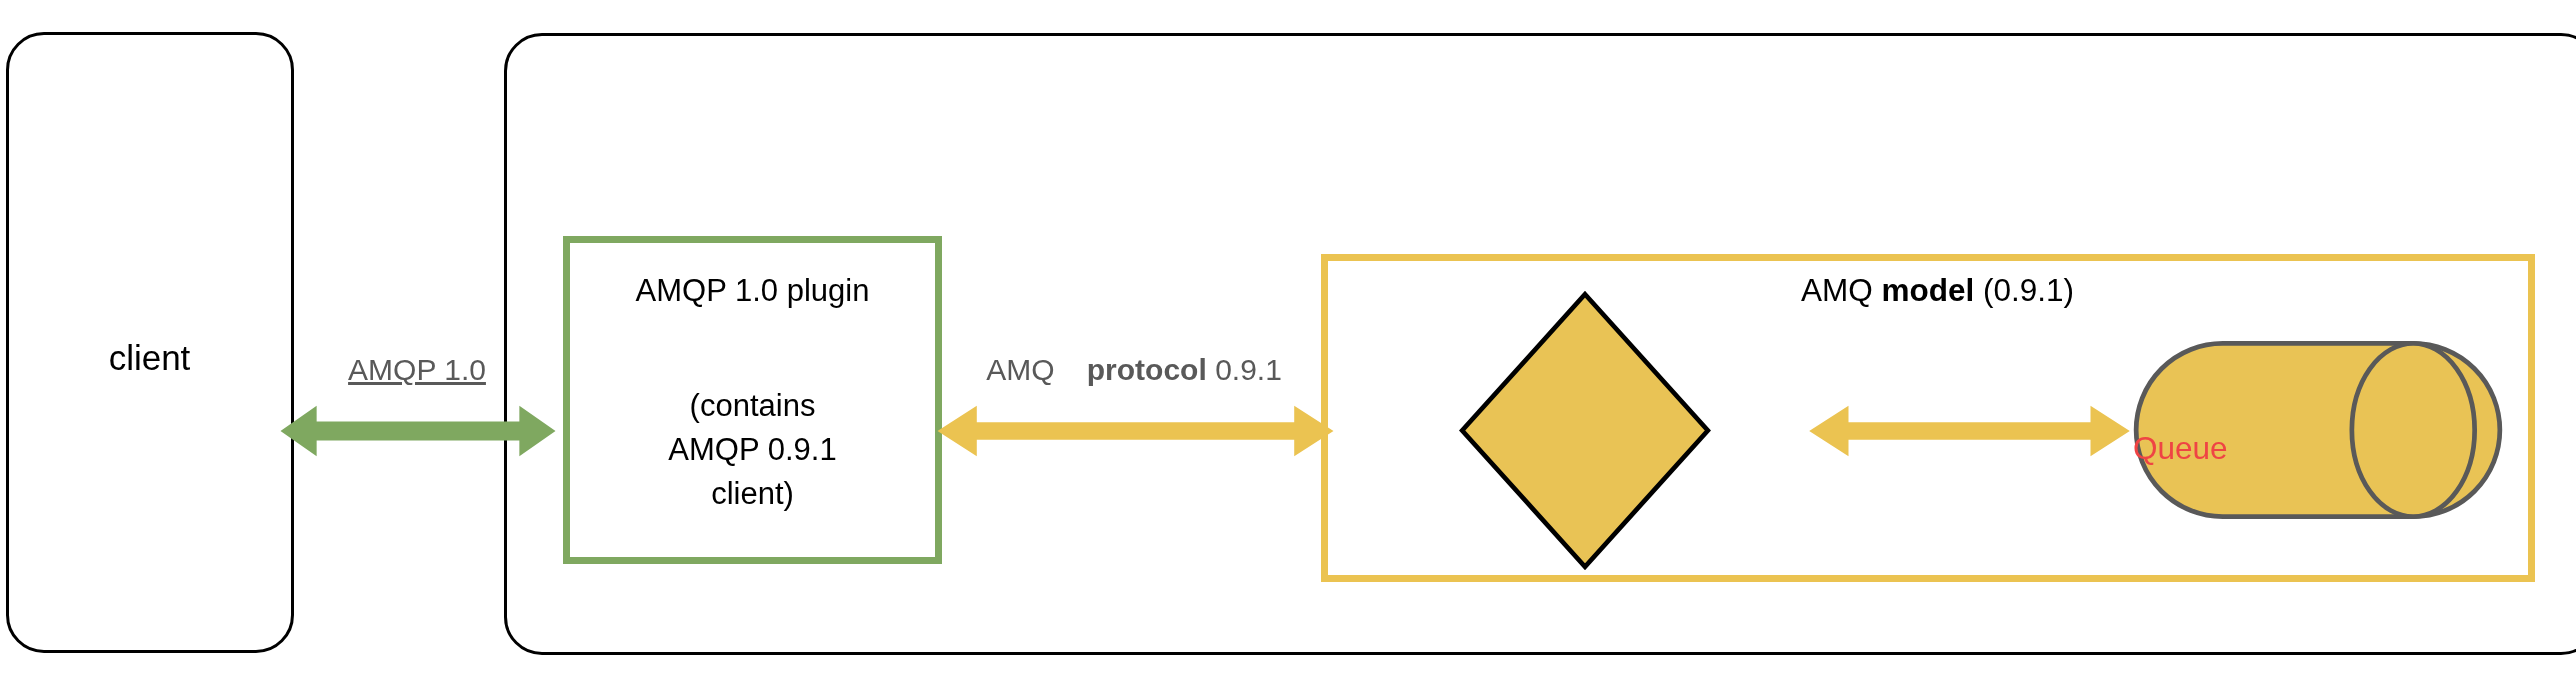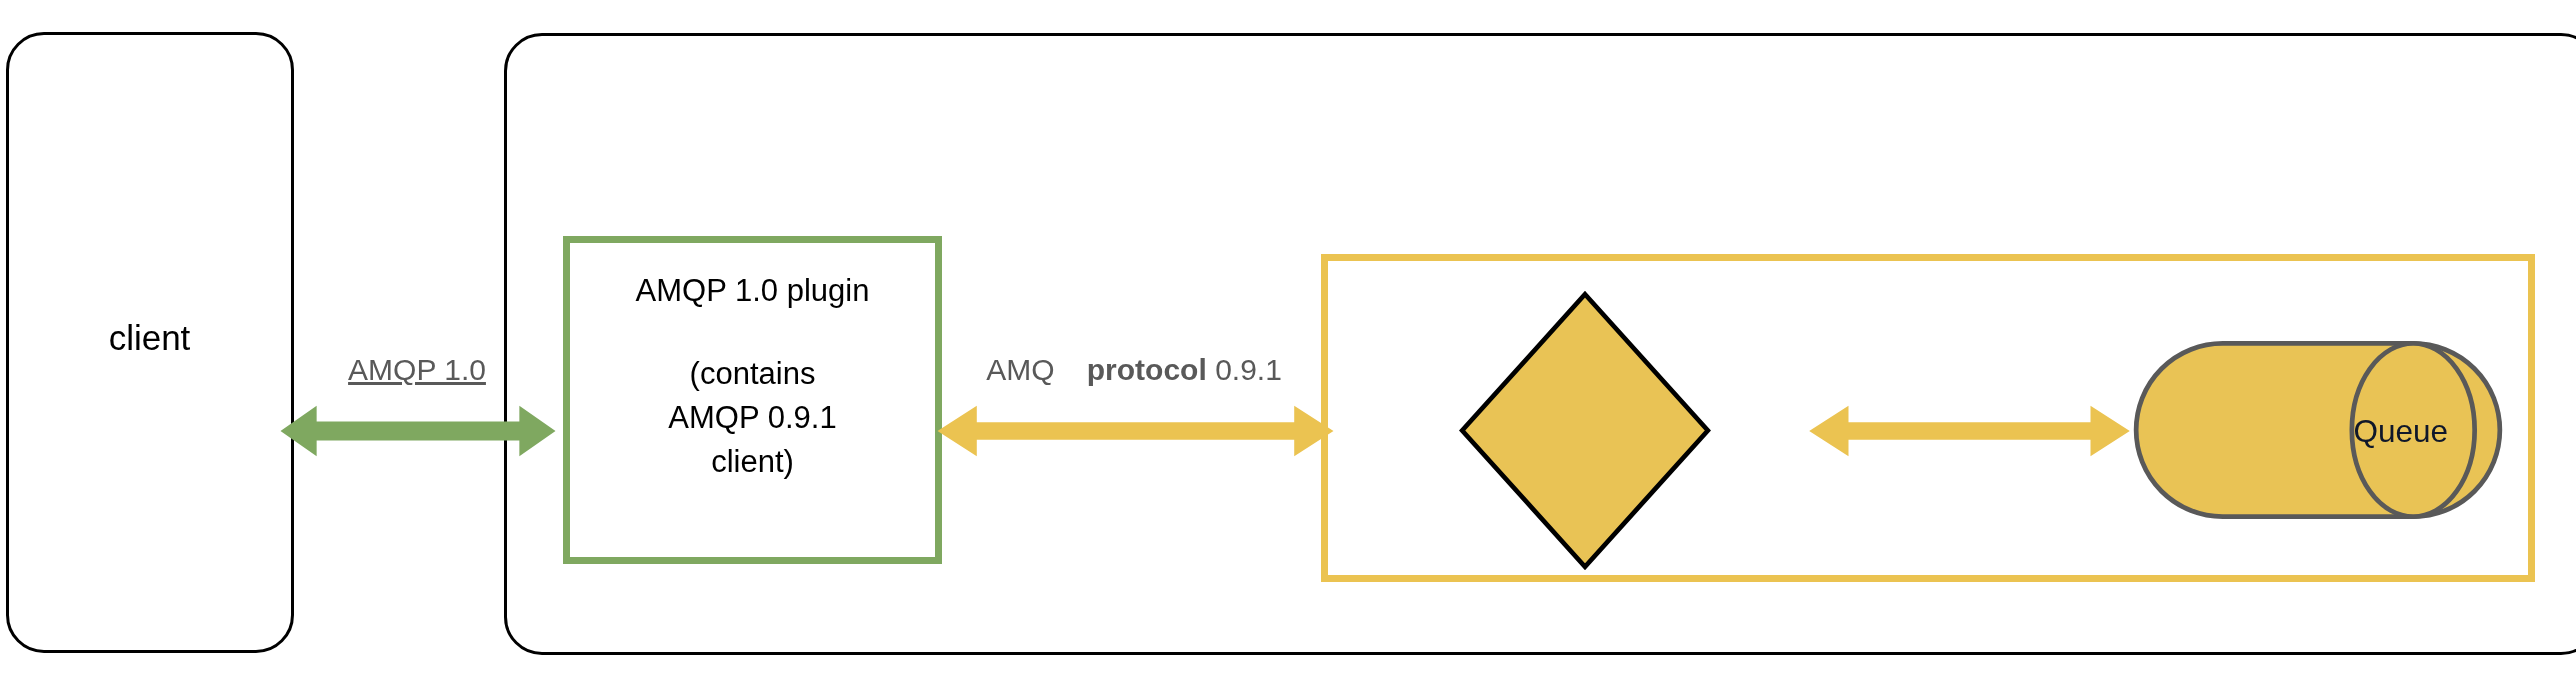--- a/index.html
+++ b/index.html
@@ -42,21 +42,21 @@
 
   
   .label {
     position: absolute;
     color: #000000;
     white-space: nowrap;
     line-height: 1.25;
   }
   #client-label {
     left: 5.5px;
-    top: 316px;
+    top: 336px;
     width: 288px;
     text-align: center;
     font-size: 35px;
   }
   #server-label {
     left: 1339px;
     top: 93px;
     width: 441px;
     text-align: center;
     font-size: 33px;
@@ -70,20 +70,21 @@
     width: 379px;
     height: 328px;
     border: 7.9px solid #7FA860;
     background: #ffffff;
     box-sizing: border-box;
     display: flex;
     flex-direction: column;
     align-items: center;
     justify-content: flex-start;
     padding-top: 30px;
+    gap: 32px;
   }
   #plugin-title {
     font-size: 31px;
     color: #000000;
     text-align: center;
     white-space: nowrap;
   }
   #plugin-sub {
     margin-top: 43px;
     font-size: 31px;
@@ -175,25 +176,25 @@
   #queue-shape {
     position: absolute;
     left: 2133px;
     top: 340px;
     width: 370px;
     height: 180px;
   }
   #queue-label {
     position: absolute;
     left: 2133px;
-    top: 413px;
+    top: 430px;
     width: 315px;
-    text-align: right;
+    text-align: left;
     font-size: 31.5px;
-    color: #0f172a;
+    color: #ef4444;
     white-space: nowrap;
   }
 </style>
 </head>
 <body>
 
 <div id="stage">
 
   <div class="outer-box" id="client-box"></div>
   <div class="label" id="client-label">client</div>
@@ -213,20 +214,21 @@
       <div>client)</div>
     </div>
   </div>
 
   <div class="arrow-label" id="arrow-protocol-label"><span>AMQ </span><b>protocol</b><span> 0.9.1</span></div>
   <svg class="arrow-svg" id="arrow-protocol-svg" width="397" height="66" viewBox="0 0 504 84">
     <polygon points="0,42 50,10 50,31 454,31 454,10 504,42 454,74 454,53 50,53 50,74" fill="#EBC351"></polygon>
   </svg>
 
   <div id="model-box"></div>
+  <div id="model-label"><span>AMQ </span><b>model</b><span> (0.9.1)</span></div>
 
   <svg id="exchange-shape" viewBox="0 0 320 354">
     <polygon points="160,4 316,177 160,350 4,177" fill="#E9C355" stroke="#000000" stroke-width="6"></polygon>
   </svg>
 
   <svg class="arrow-svg" id="arrow-binding-svg" width="321" height="66" viewBox="0 0 408 84">
     <polygon points="0,42 50,10 50,31 358,31 358,10 408,42 358,74 358,53 50,53 50,74" fill="#EBC351"></polygon>
   </svg>
 
   <svg id="queue-shape" viewBox="0 0 470 228">

